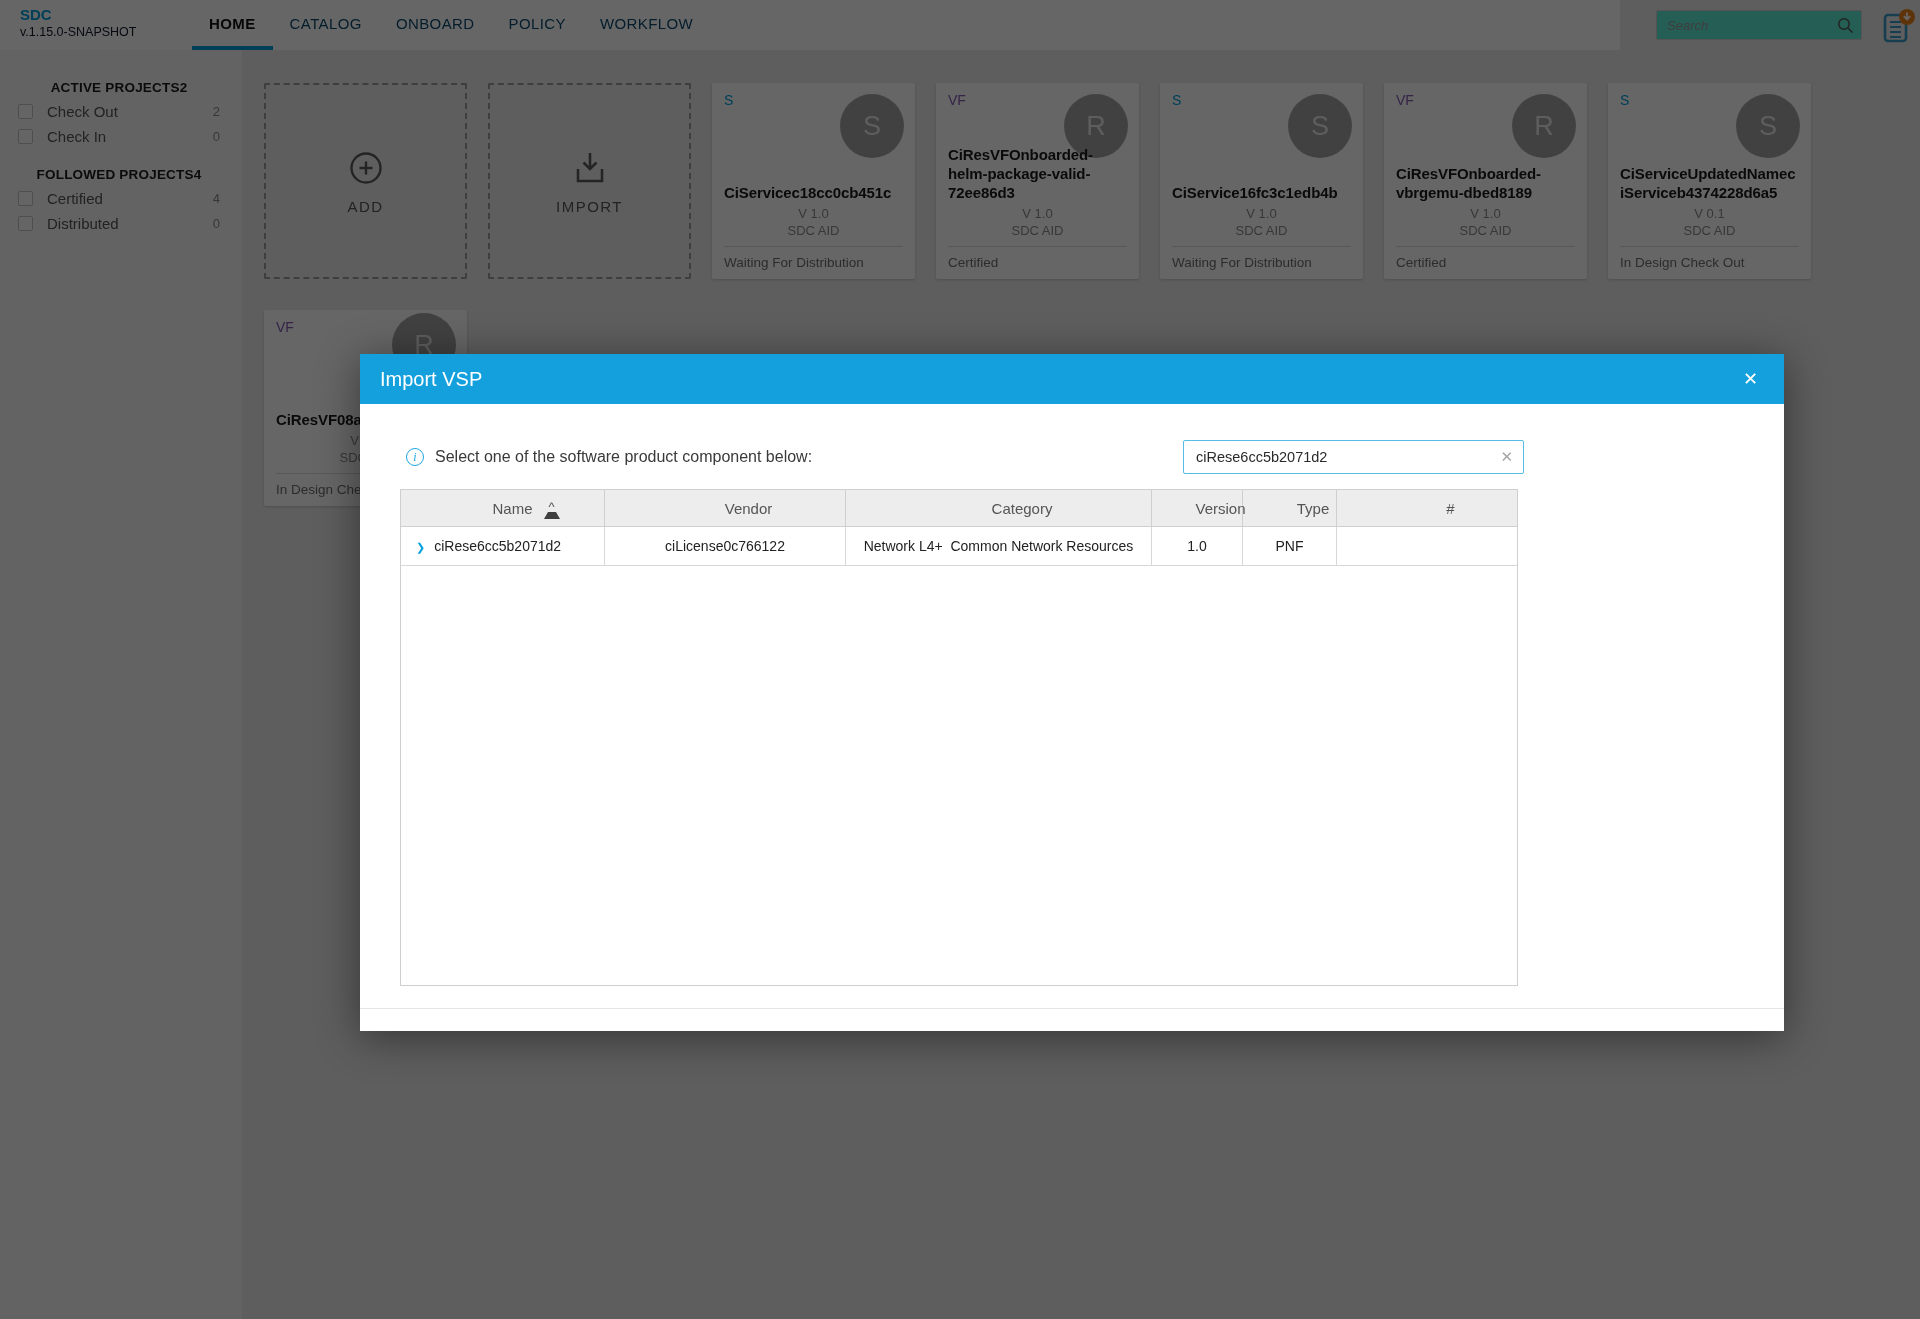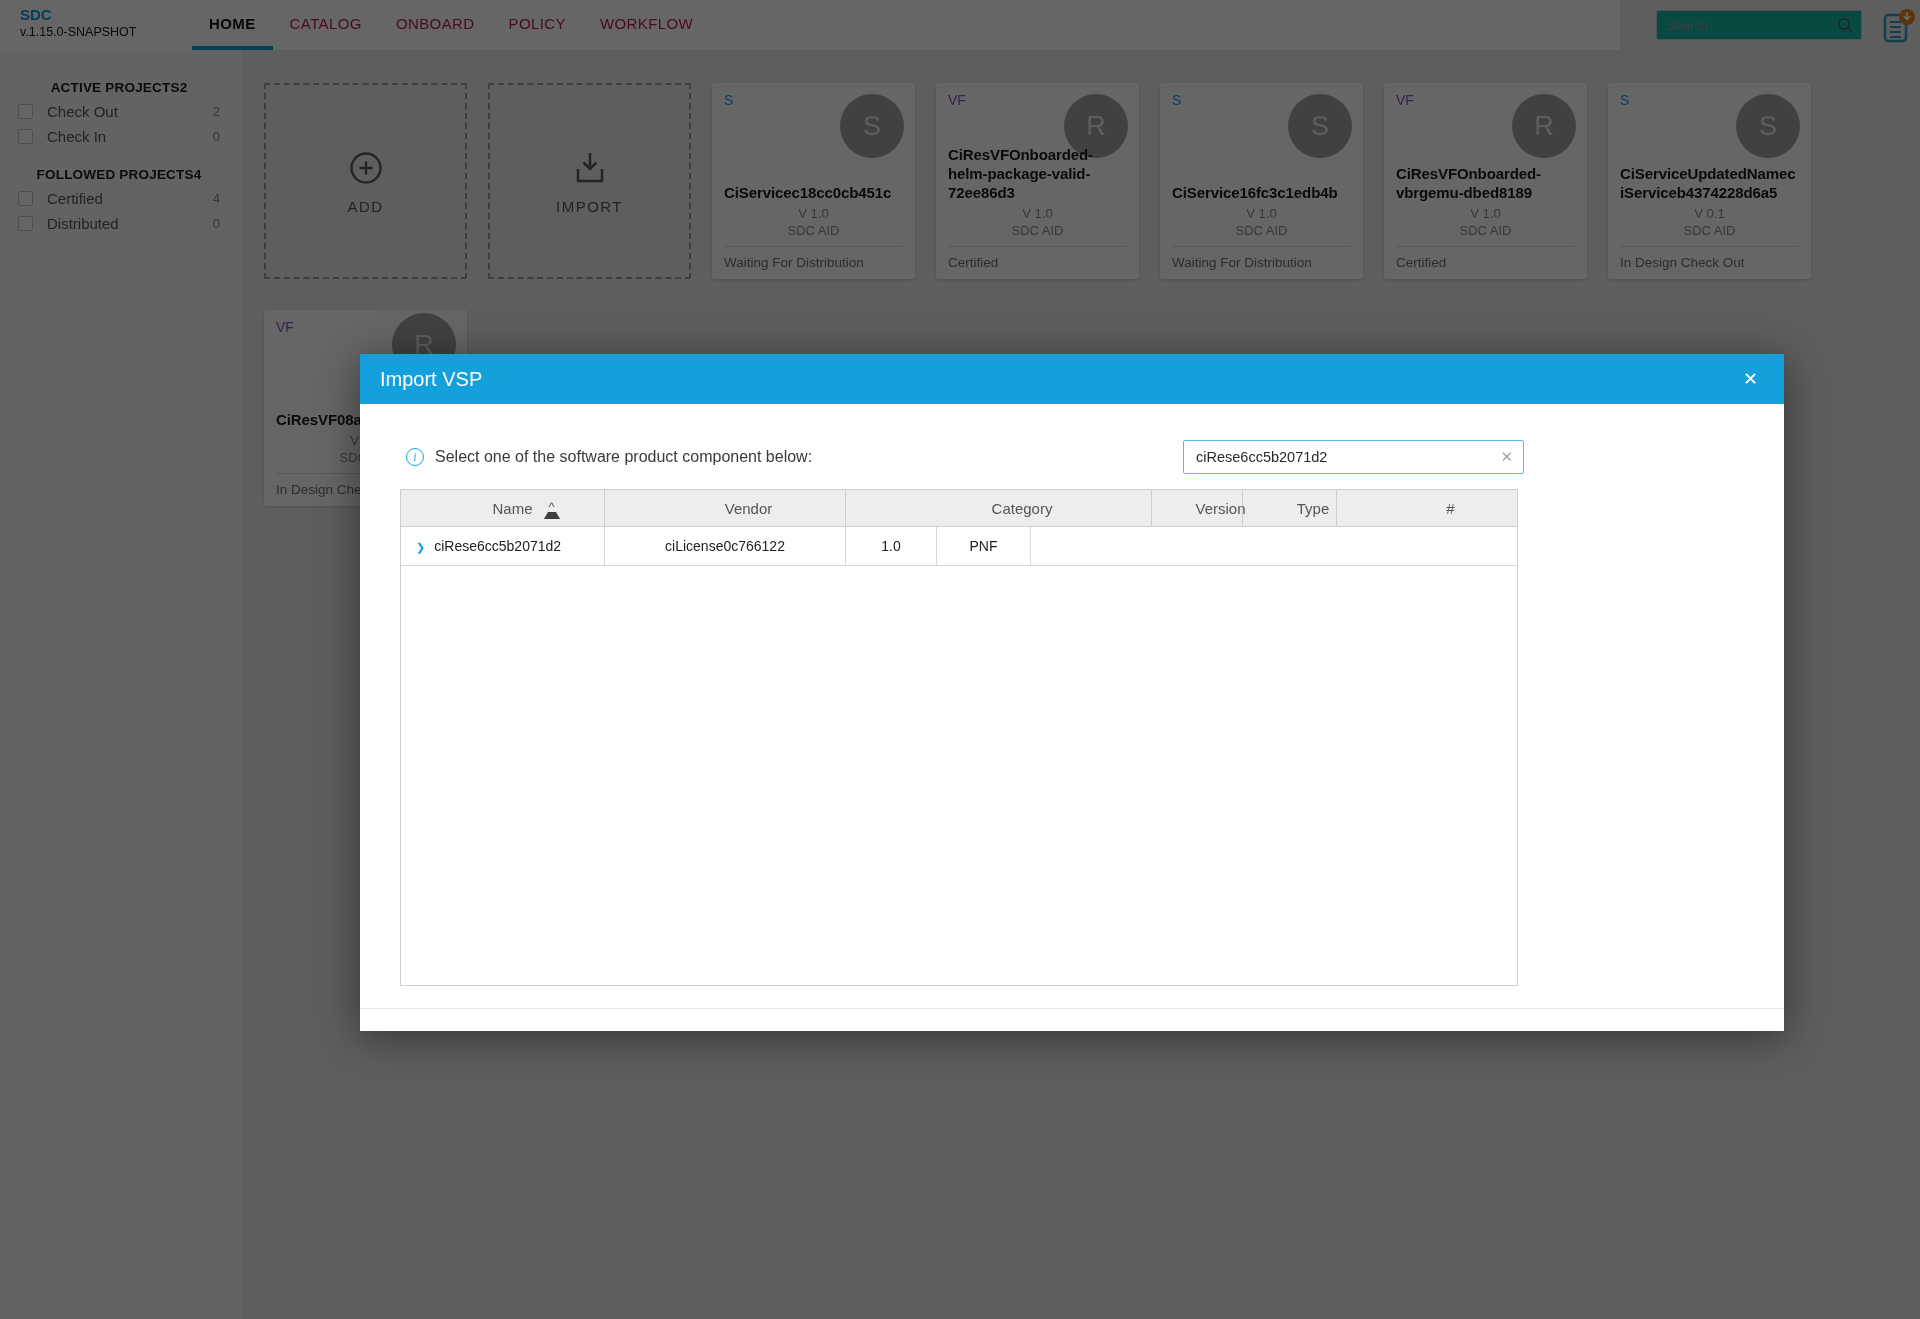--- a/index.html
+++ b/index.html
@@ -7,25 +7,25 @@
     width:1920px;height:1319px;position:relative;overflow:hidden;
     background:#ececec;font-family:"Liberation Sans",sans-serif;
     -webkit-font-smoothing:antialiased;
   }
   
   .app-header{position:absolute;left:0;top:0;width:1620px;height:50px;background:#ffffff;z-index:1;}
   .logo{position:absolute;left:20px;top:6px;line-height:1.25;}
   .logo-name{color:#009fdb;font-weight:700;font-size:15px;display:block;}
   .logo-version{color:#0f172a;font-size:12.5px;display:block;}
   .nav{position:absolute;left:192px;top:0;height:50px;display:flex;}
-  .nav-item{display:flex;align-items:center;padding:0 17px;font-size:15px;color:#be185d;
+  .nav-item{display:flex;align-items:center;padding:0 17px;font-size:15px;color:#0c4a6e;
     letter-spacing:.4px;border-bottom:4px solid transparent;box-sizing:border-box;cursor:pointer;}
   .nav-item.active{color:#111;font-weight:700;border-bottom-color:#009fdb;}
   .hdr-search{position:absolute;left:1656px;top:10px;width:206px;height:30px;box-sizing:border-box;
-    border:1px solid #cfcfcf;border-radius:2px;background:#14b8a6;}
+    border:1px solid #cfcfcf;border-radius:2px;background:#5eead4;}
   .hdr-search input{position:absolute;left:0;top:0;width:176px;height:28px;border:0;outline:0;
     padding:0 0 0 10px;font-family:"Liberation Sans",sans-serif;font-size:13px;color:#444;background:transparent;}
   .hdr-search input::placeholder{color:#9a9a9a;font-style:italic;}
   .hdr-search .mag{position:absolute;right:7px;top:6px;}
   .notif{position:absolute;left:1882px;top:8px;width:34px;height:36px;cursor:pointer;}
   
   .sidebar{position:absolute;left:0;top:50px;width:242px;bottom:0;background:#f7f7f7;box-sizing:border-box;padding-top:20px;}
   .side-h{display:flex;justify-content:center;padding:10px 22px 4px 18px;
     font-size:13.5px;font-weight:700;color:#1d1d1d;letter-spacing:.2px;}
   .side-item{display:flex;align-items:center;padding:4px 22px 4px 18px;color:#555;font-size:15px;cursor:pointer;}
@@ -310,20 +310,23 @@
       </div>
 
       <div class="trow">
         <div class="td cw0">
           <span class="row-chevron">❯</span>
           <span>ciRese6cc5b2071d2</span>
         </div>
         <div class="td cw1">
             <span>ciLicense0c766122</span>
           </div>
+        <div class="td cw2">
+            <span class="cat-cell">Network L4+  Common Network Resources</span>
+          </div>
         <div class="td cw3">
             <span>1.0</span>
           </div>
         <div class="td cw4">
             <span>PNF</span>
           </div>
         <div class="td cw5">
             <span></span>
           </div>
       </div>

